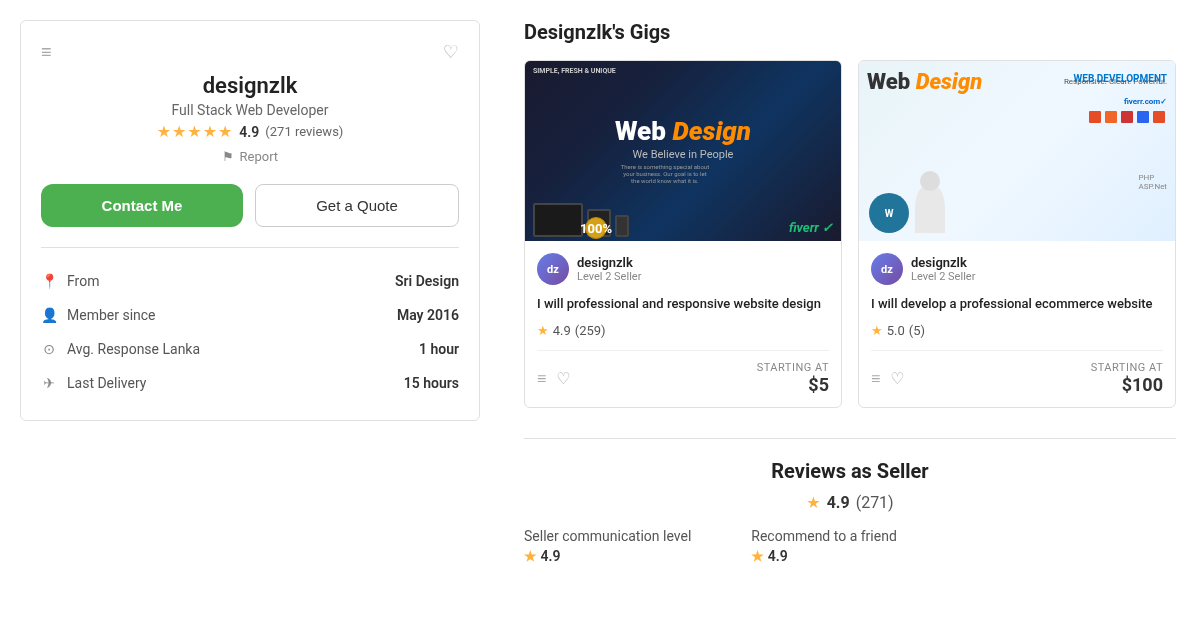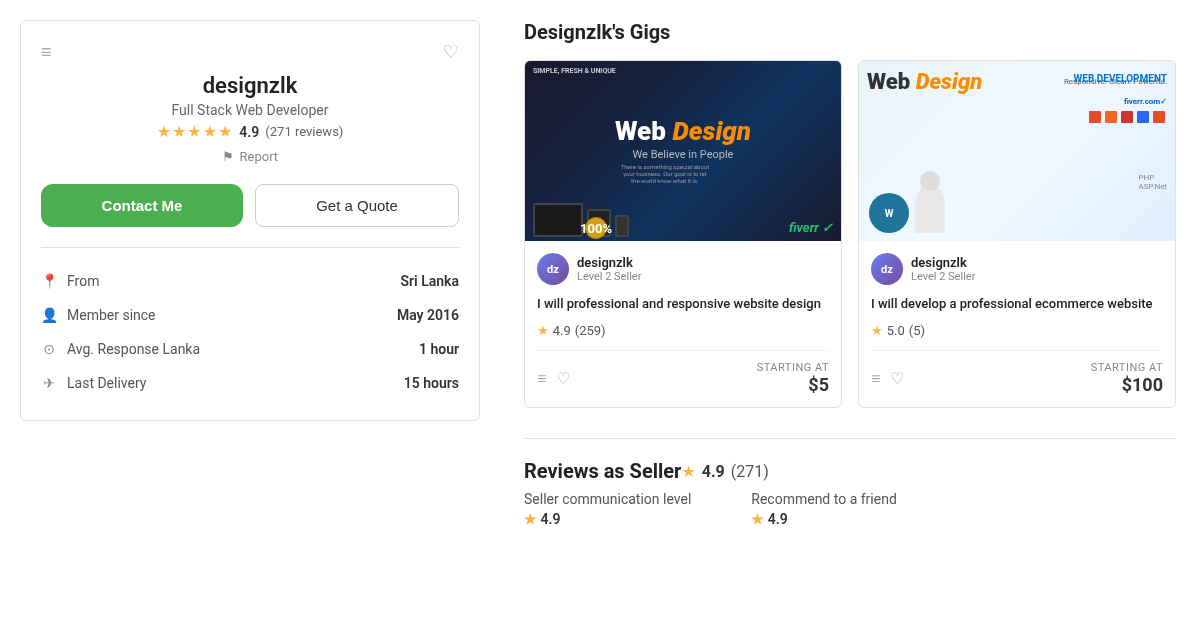--- a/index.html
+++ b/index.html
@@ -398,22 +398,23 @@
 
     
     .reviews-section {
       border-top: 1px solid #e0e0e0;
       padding-top: 20px;
     }
 
     .reviews-header {
       display: flex;
       align-items: center;
-      gap: 0;
-      margin-bottom: 8px;
+      gap: 10px;
+      margin-bottom: 16px;
+      flex-direction: column;
     }
 
     .reviews-title {
       font-size: 20px;
       font-weight: 700;
       color: #222;
     }
 
     .reviews-rating {
       display: flex;
@@ -492,21 +493,21 @@
     </div>
 
     <hr class="divider">
 
     <div class="info-table">
       <div class="info-row">
         <span class="info-label">
           <span class="info-icon">📍</span>
           <span>From</span>
         </span>
-        <span class="info-value">Sri Lanka</span>
+        <span class="info-value">Sri Design</span>
       </div>
       <div class="info-row">
         <span class="info-label">
           <span class="info-icon">👤</span>
           <span>Member since</span>
         </span>
         <span class="info-value">May 2016</span>
       </div>
       <div class="info-row">
         <span class="info-label">

